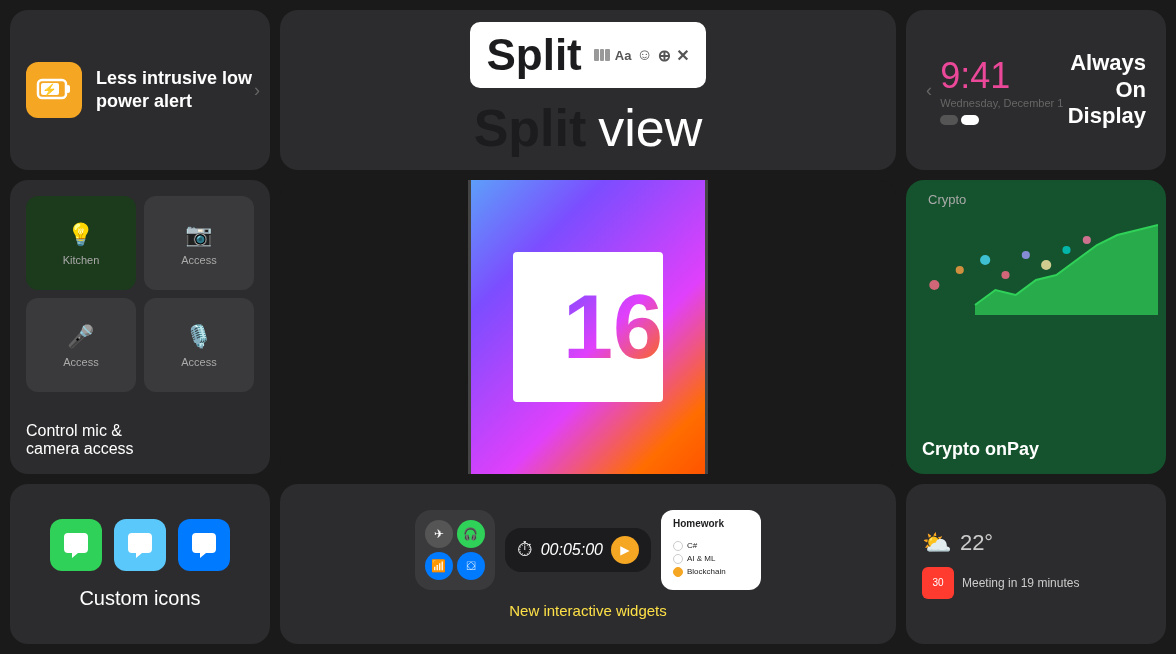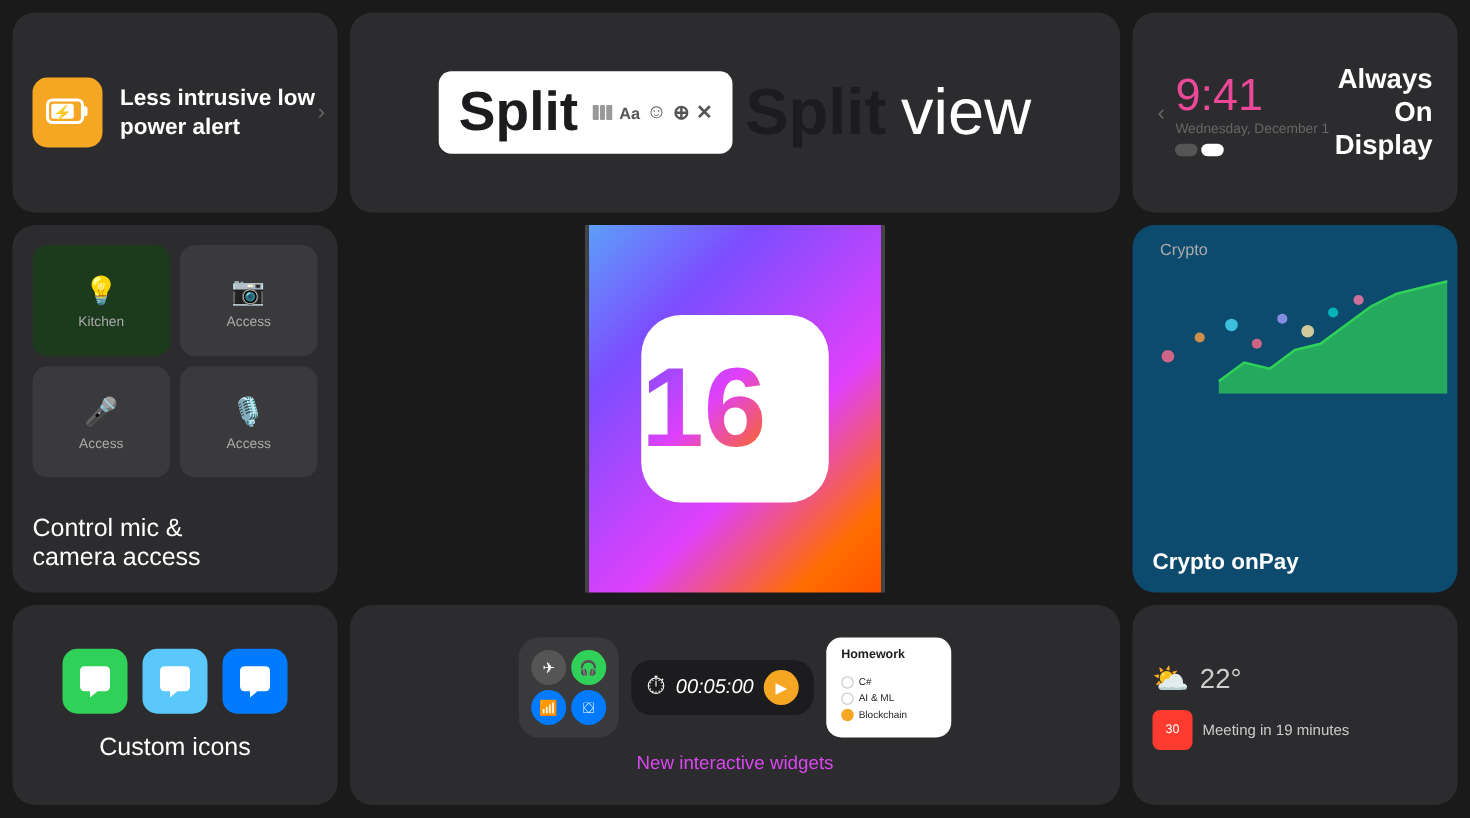--- a/index.html
+++ b/index.html
@@ -61,20 +61,21 @@
       top: 50%;
       transform: translateY(-50%);
       color: #666;
       font-size: 18px;
     }
 
     
     .card-split-view {
       background: #2c2c2e;
       display: flex;
+      flex-direction: column;
       align-items: center;
       justify-content: center;
       gap: 10px;
     }
     .split-view-preview {
       background: white;
       border-radius: 10px;
       padding: 8px 16px;
       display: flex;
       align-items: center;
@@ -165,21 +166,21 @@
     }
     .control-cell-label {
       font-size: 11px;
       color: #aaa;
       text-align: center;
     }
     .control-green {
       background: #1c3a1c;
     }
     .control-title {
-      font-size: 20px;
+      font-size: 16px;
       font-weight: 500;
       color: white;
       margin-top: 20px;
     }
 
     
     .card-iphone {
       background: #1a1a1a;
       display: flex;
       align-items: center;
@@ -203,38 +204,38 @@
       height: 100%;
       background: linear-gradient(135deg, #4fc3f7 0%, #7c4dff 30%, #e040fb 60%, #ff6d00 80%, #ff3d00 100%);
       display: flex;
       align-items: center;
       justify-content: center;
     }
     .ios16-icon {
       width: 150px;
       height: 150px;
       background: white;
-      border-radius: 32px;
-      display: flex;
-      align-items: center;
-      justify-content: flex-start;
+      border-radius: 4px;
+      display: flex;
+      align-items: center;
+      justify-content: flex-end;
     }
     .ios16-number {
       font-size: 90px;
       font-weight: 700;
       background: linear-gradient(135deg, #7c4dff, #e040fb, #ff6d00);
       -webkit-background-clip: text;
       -webkit-text-fill-color: transparent;
       background-clip: text;
       line-height: 1;
     }
 
     
     .card-crypto {
-      background: #0c4a6e;
+      background: #14532d;
       display: flex;
       flex-direction: column;
       overflow: hidden;
     }
     .crypto-header {
       padding: 12px 16px 8px;
       display: flex;
       align-items: center;
       gap: 6px;
       font-size: 13px;
@@ -385,21 +386,21 @@
       border: 1.5px solid #ccc;
     }
     .hw-circle.orange { border-color: #f5a623; background: #f5a623; }
     .hw-item-text {
       font-size: 8px;
       color: #1c1c1e;
     }
     .widgets-label {
       font-size: 15px;
       font-weight: 500;
-      color: #d946ef;
+      color: #fde047;
     }
 
     
     .card-smart-context {
       display: flex;
       flex-direction: column;
       justify-content: center;
       padding: 16px;
       gap: 10px;
     }

